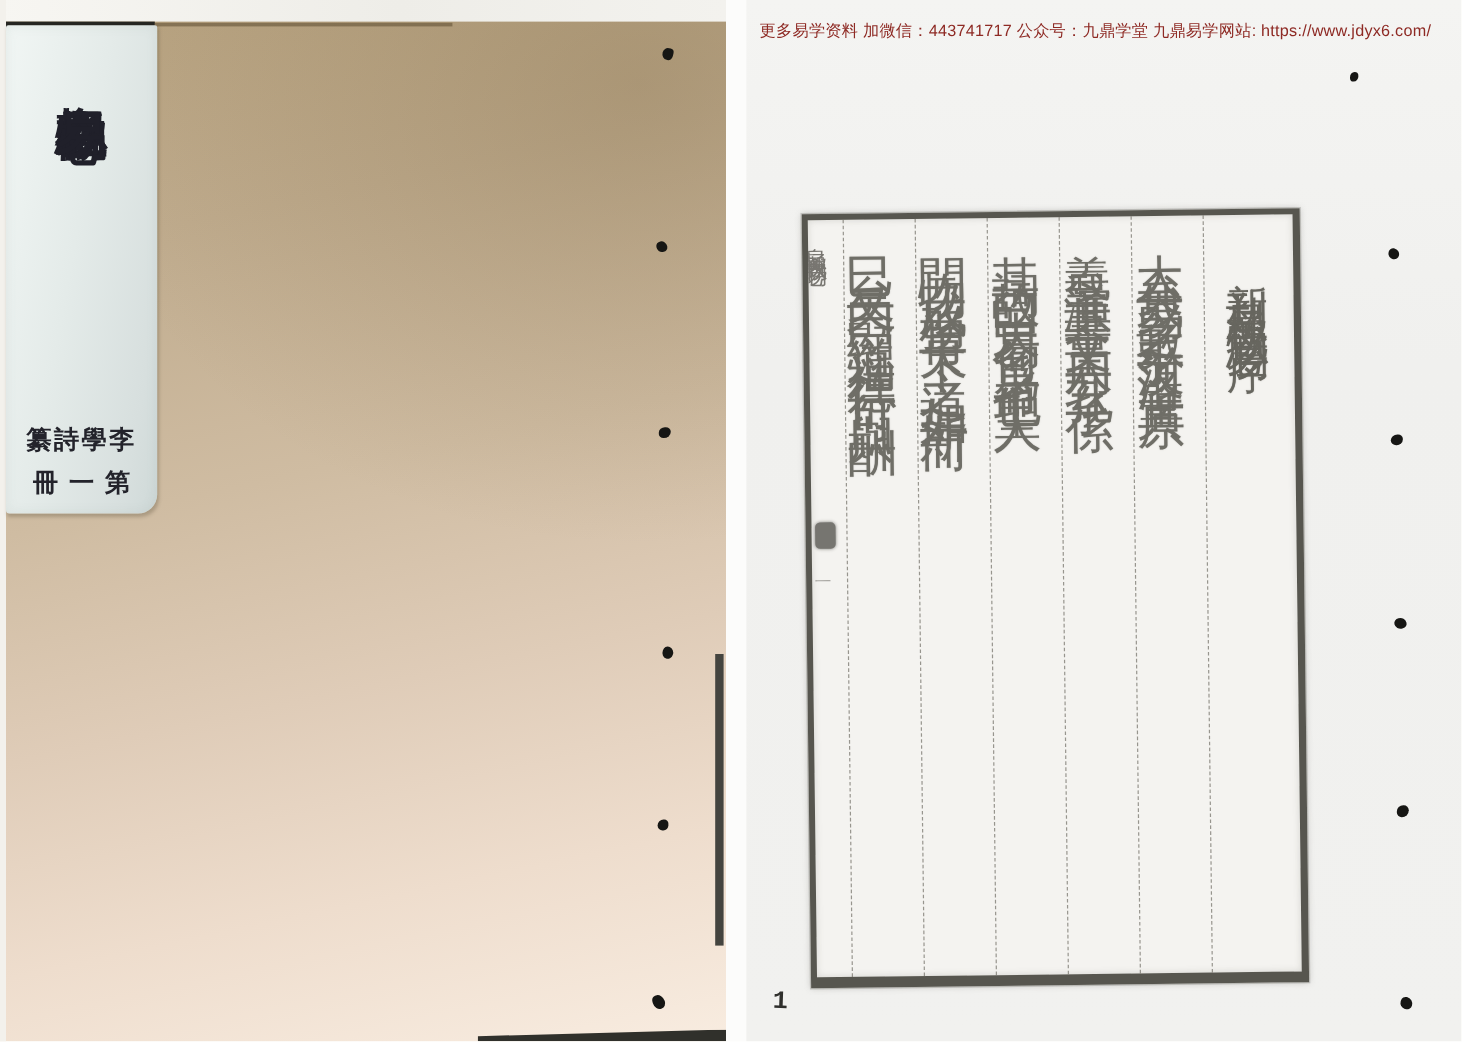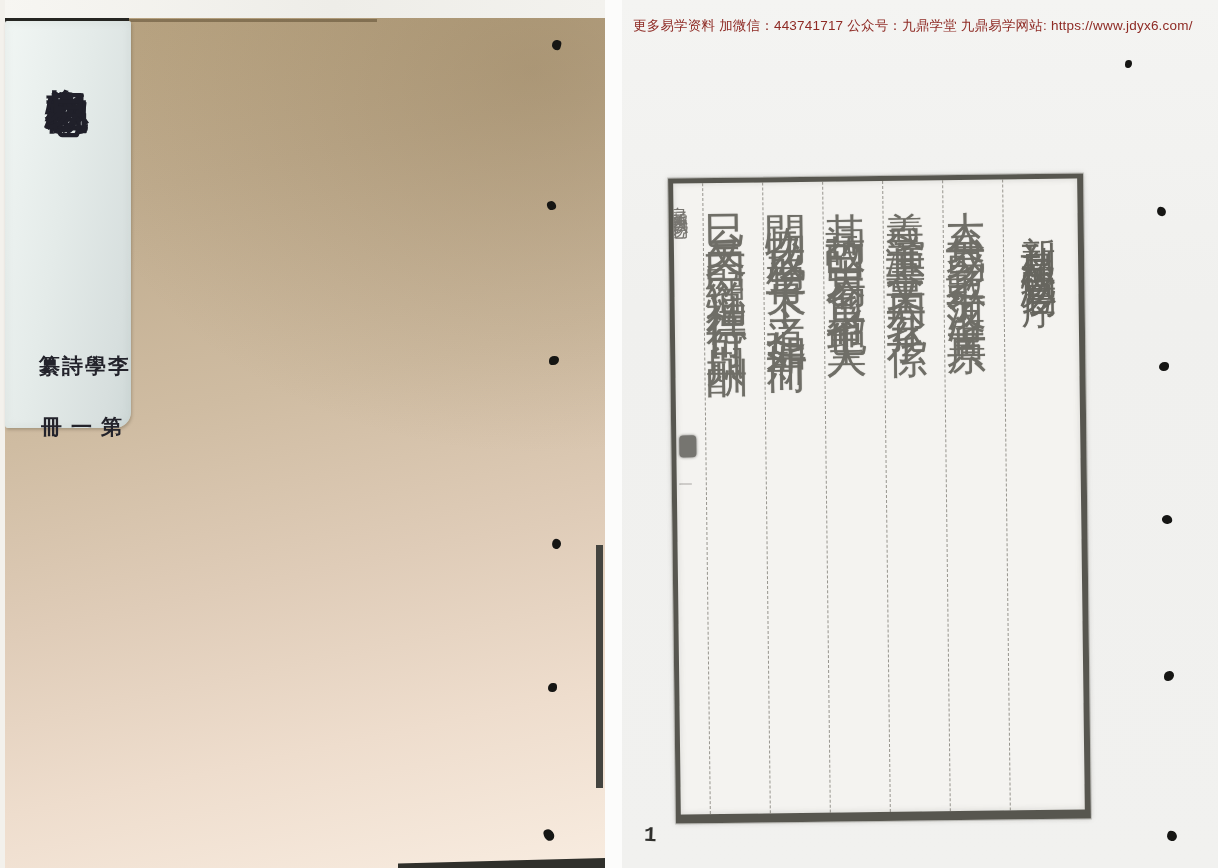--- a/index.html
+++ b/index.html
@@ -30,25 +30,25 @@
     border-radius:2px 2px 16px 3px;
     box-shadow:1px 2px 3px rgba(60,50,30,0.25), inset 0 0 10px rgba(120,140,135,0.12);
   }
   .label-title {
     position:absolute; top:33px; left:50%; transform:translateX(-50%);
     writing-mode:vertical-rl; text-orientation:upright; white-space:nowrap;
     font-family:"DejaVu Serif", serif; font-weight:700;
     font-size:43px; letter-spacing:1px; color:#20202a;
   }
   .label-sub {
-    position:absolute; left:0; width:100%; text-align:right;
+    position:absolute; left:0; width:100%; text-align:center;
     font-family:"DejaVu Serif", serif; font-weight:700; color:#23232b; white-space:nowrap;
   }
   .label-sub1 { top:331px; font-size:21px; letter-spacing:2px; }
-  .label-sub2 { top:367px; font-size:21px; letter-spacing:9px; text-indent:9px;margin-top:25px; }
+  .label-sub2 { top:367px; font-size:21px; letter-spacing:9px; text-indent:9px; }
 
   .hole { position:absolute; background:#161614; }
   .hole-l1 { left:552px; top:40px;  width:9px;  height:10px; border-radius:58% 42% 50% 62%; transform:rotate(14deg); }
   .hole-l2 { left:547px; top:201px; width:9px;  height:9px;  border-radius:48% 60% 44% 56%; transform:rotate(-10deg); }
   .hole-l3 { left:549px; top:356px; width:10px; height:9px;  border-radius:55% 45% 62% 40%; }
   .hole-l4 { left:552px; top:539px; width:9px;  height:10px; border-radius:46% 58% 52% 60%; transform:rotate(20deg); }
   .hole-l5 { left:548px; top:683px; width:9px;  height:9px;  border-radius:60% 42% 52% 50%; }
   .hole-l6 { left:544px; top:829px; width:10px; height:12px; border-radius:40% 62% 48% 58%; transform:rotate(-18deg); }
 
   .cover-edge-bar { position:absolute; left:596px; top:545px; width:7px; height:243px; background:#44443f; }

